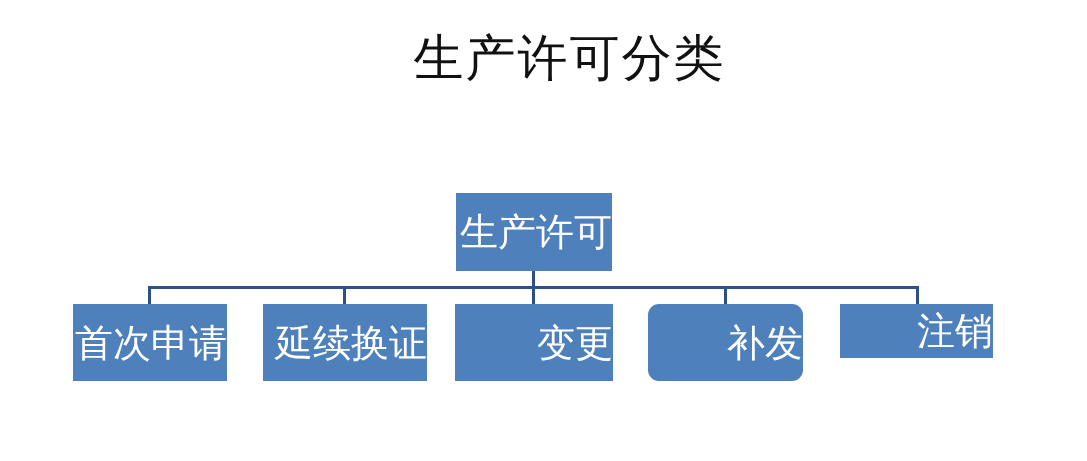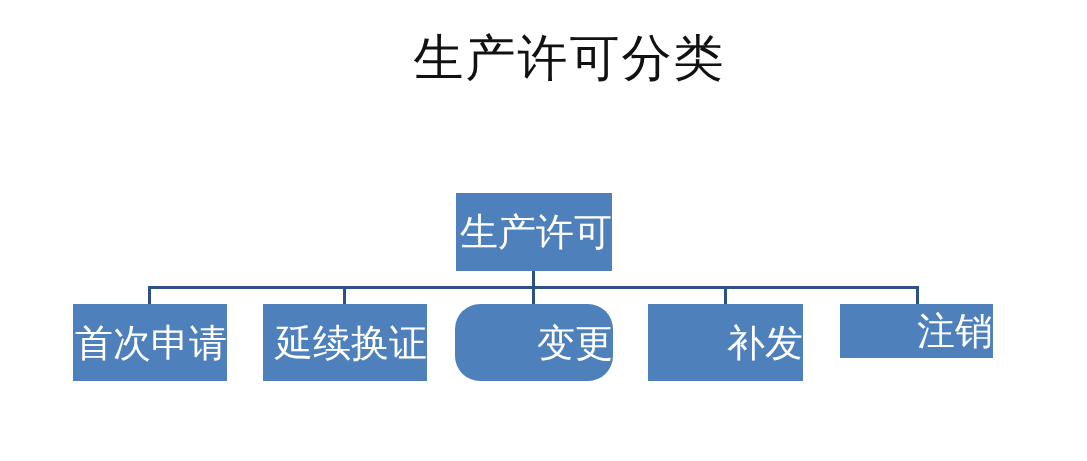--- a/index.html
+++ b/index.html
@@ -38,22 +38,22 @@
     justify-content: flex-end;
     font-size: 38px;
     line-height: 1;
     box-sizing: border-box;
     text-align: center;
     white-space: nowrap;
   }
   .node-root  { left: 456px; top: 193px; width: 156px; height: 78px; }
   .node-c0 { left:  73px; top: 304px; width: 154px; height: 77px; }
   .node-c1 { left: 263px; top: 304px; width: 164px; height: 77px; }
-  .node-c2 { left: 455px; top: 304px; width: 158px; height: 77px; border-radius: 25px; }
-  .node-c3 { left: 648px; top: 304px; width: 155px; height: 77px; }
+  .node-c2 { left: 455px; top: 304px; width: 158px; height: 77px; }
+  .node-c3 { left: 648px; top: 304px; width: 155px; height: 77px; border-radius: 11px; }
   .node-c4 { left: 840px; top: 304px; width: 153px; height: 54px; }
   .connector-svg {
     position: absolute;
     left: 0;
     top: 0;
     pointer-events: none;
   }
 </style>
 </head>
 <body>

